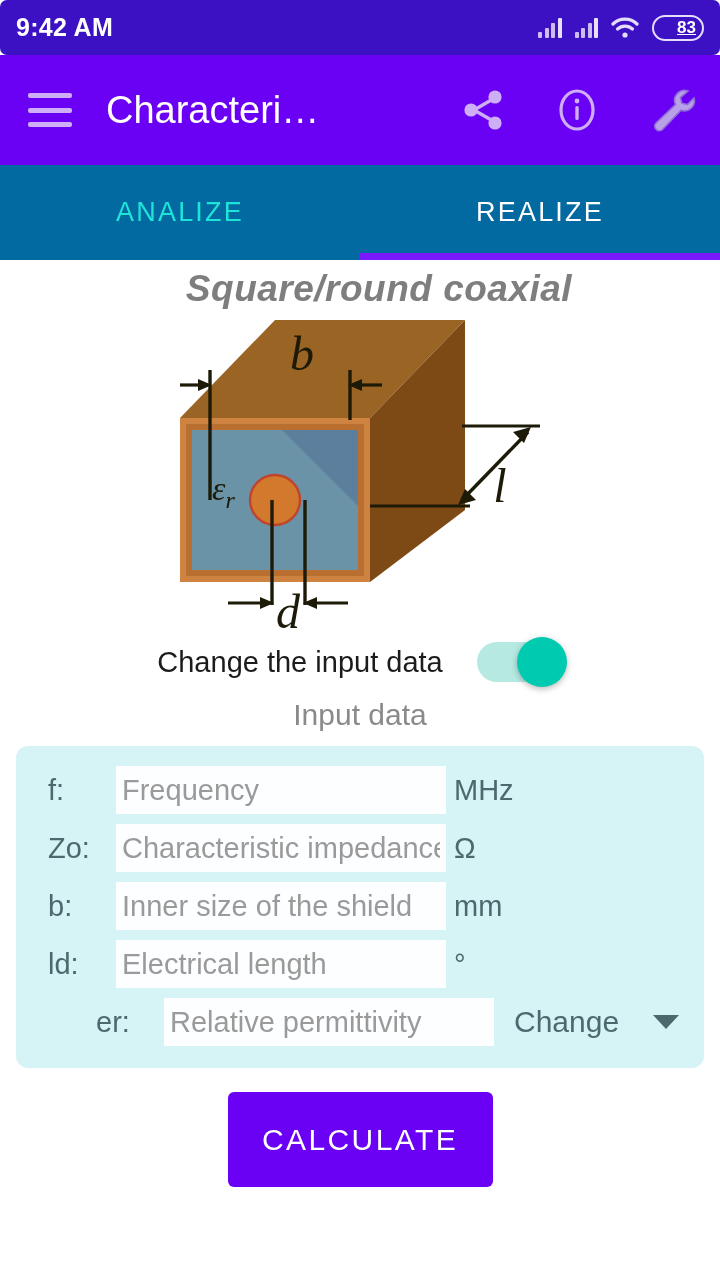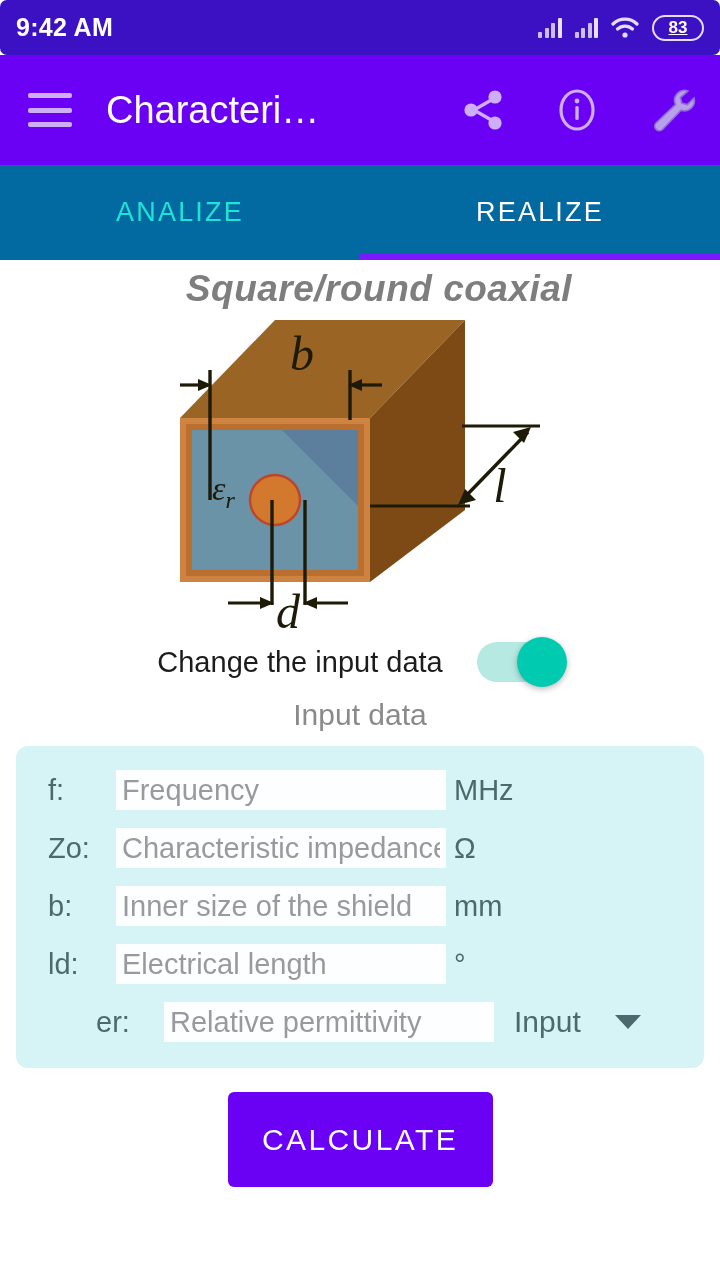--- a/index.html
+++ b/index.html
@@ -35,21 +35,21 @@
   .signal i { width: 4px; background: #cdbdf3; display: block; border-radius: 1px; }
   .signal i:nth-child(1) { height: 6px; }
   .signal i:nth-child(2) { height: 10px; }
   .signal i:nth-child(3) { height: 15px; }
   .signal i:nth-child(4) { height: 20px; background:#e8e0fb; }
   .wifi-icon { width: 28px; height: 22px; position: relative; }
   .battery {
     min-width: 52px; height: 26px;
     border: 2.5px solid #e4dcfb;
     border-radius: 13px;
-    display: flex; align-items: center; justify-content: center;
+    display: flex; align-items: center; justify-content: flex-end;
     padding: 0 6px;
     text-decoration: underline;
   }
   .battery span { font-size: 17px; font-weight: bold; color: #ffffff; }
 
   
   .app-bar {
     height: 110px;
     background: #6a00f4;
     display: flex;
@@ -161,21 +161,21 @@
   }
   .field-row:last-child { margin-bottom: 0; margin-left: 48px; }
   .field-label {
     font-size: 29px;
     color: #4c6a6d;
     width: 68px;
     flex: none;
   }
   .field-input {
     width: 330px;
-    height: 40px;
+    height: 48px;
     background: #fdfeff;
     border: none;
     font-size: 29px;
     color: #3c3c3c;
     padding: 0 6px;
     font-family: "Liberation Sans", sans-serif;
     outline: none;
   }
   .field-input::placeholder { color: #9a9a9a; }
   .field-unit {
@@ -369,21 +369,21 @@
     <div class="field-row">
       <div class="field-label">ld:</div>
       <input class="field-input" type="text" placeholder="Electrical length" style="">
       <div class="field-unit">°</div>
     </div>
 
     <div class="field-row">
       <div class="field-label">er:</div>
       <input class="field-input" type="text" placeholder="Relative permittivity" style="">
       <div class="dropdown">
-        <span class="dropdown-value">Input</span>
+        <span class="dropdown-value">Change</span>
         <span class="caret"></span>
       </div>
     </div>
 
   </div>
 
   <div class="calc-wrap">
     <button class="calc-button">CALCULATE</button>
   </div>
 

